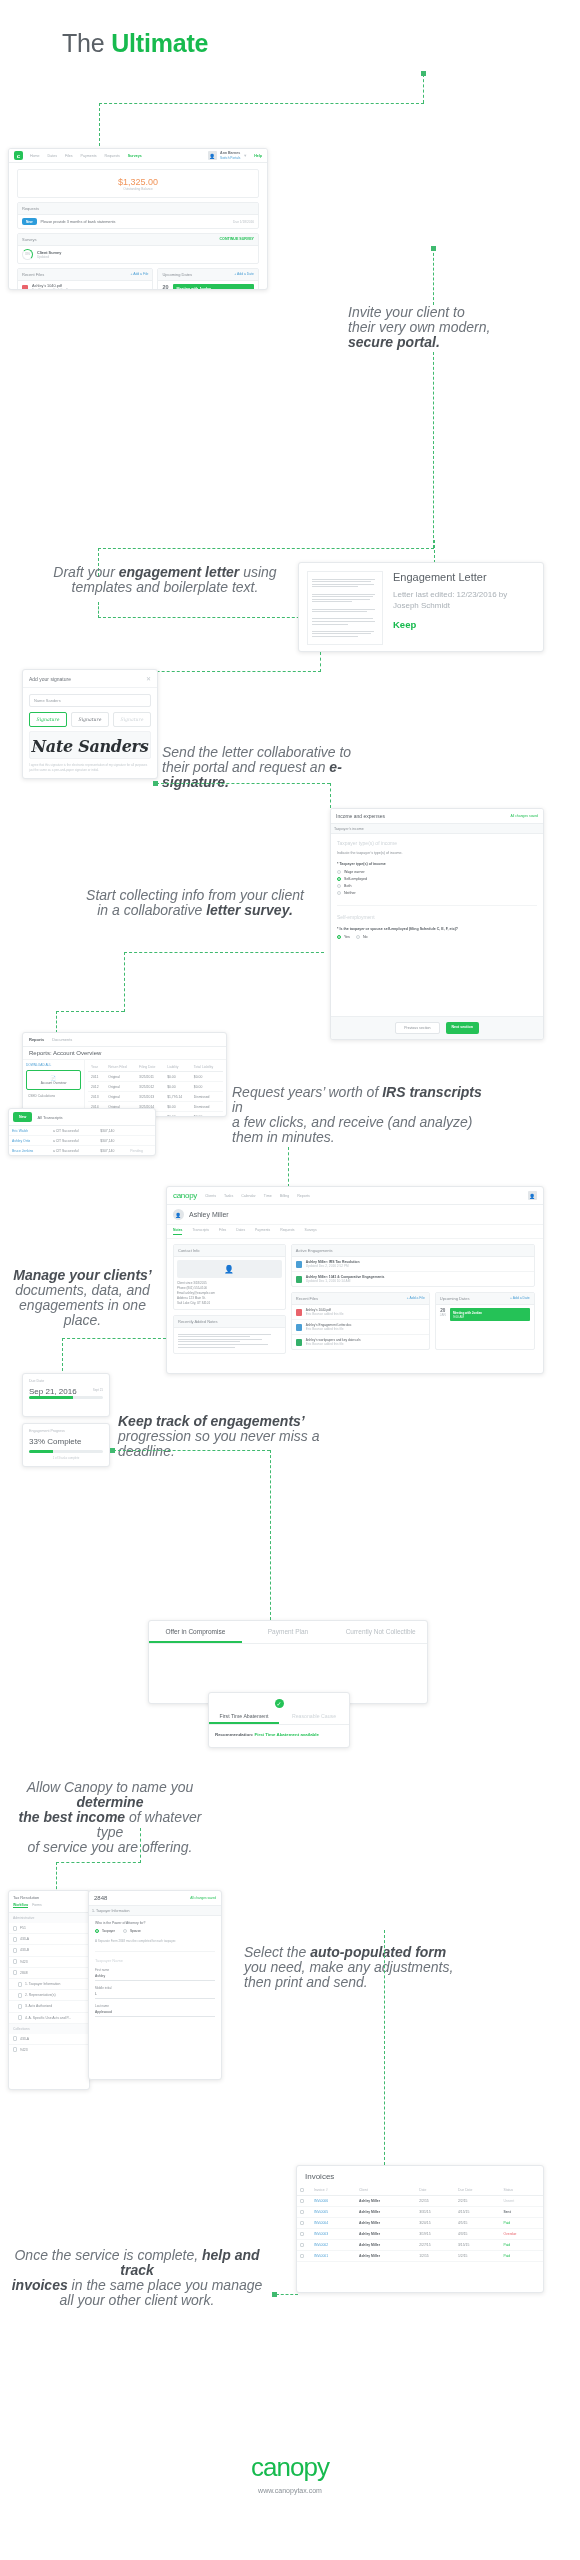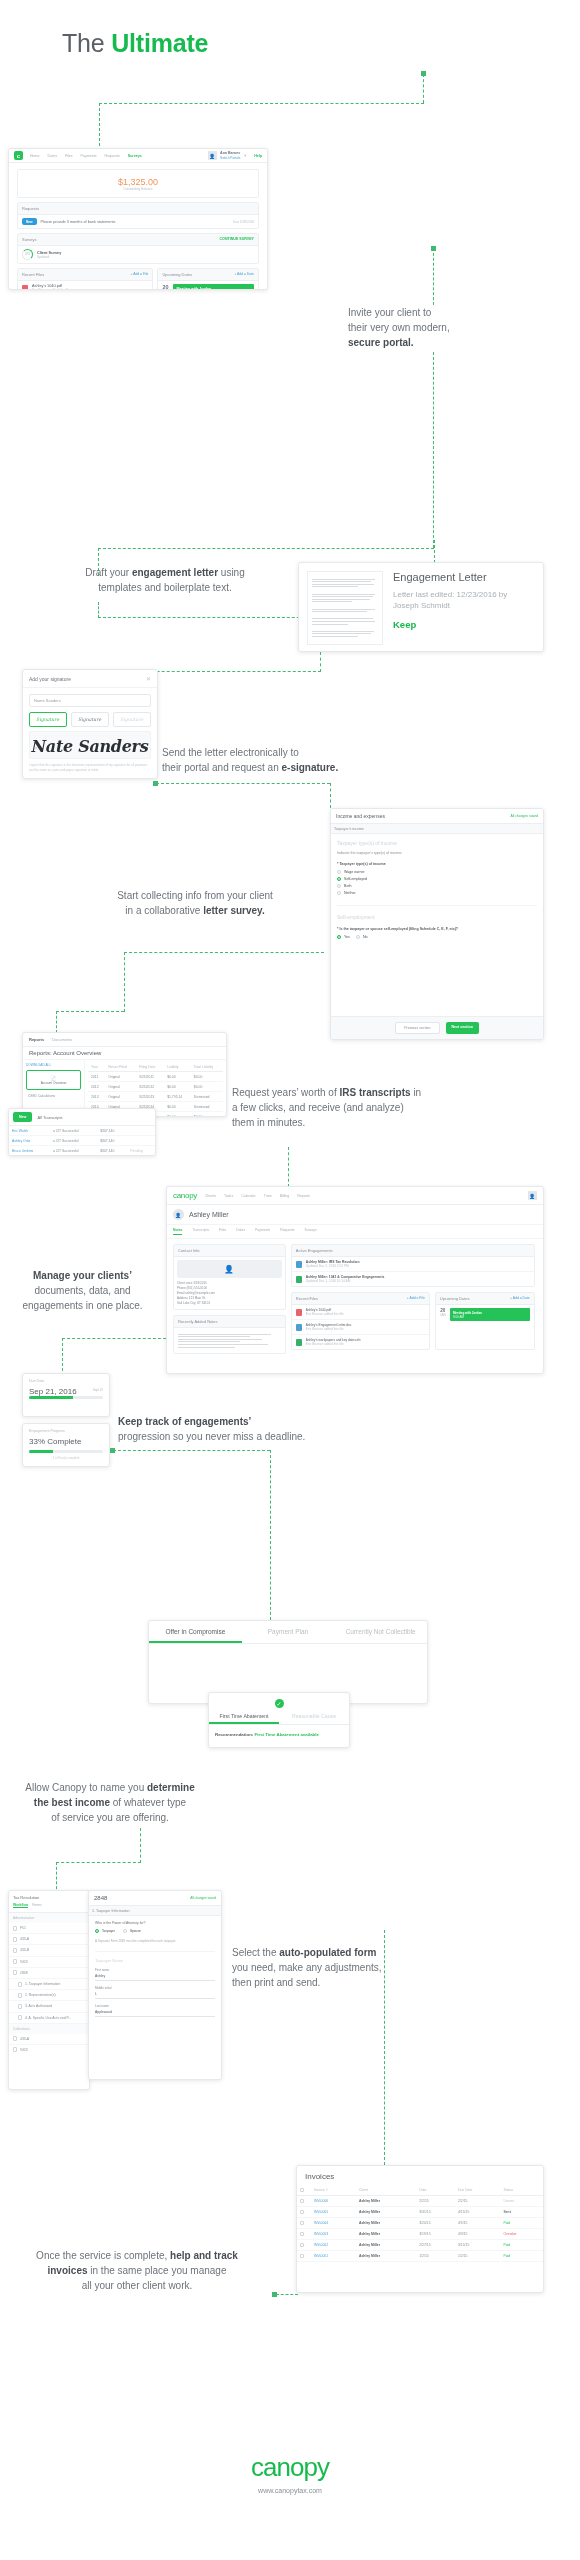--- a/index.html
+++ b/index.html
@@ -31,22 +31,23 @@
     font-size: 25px; line-height: 35px;
     color: #5a6066; font-weight: 400;
     letter-spacing: -.2px;
   }
   .headline .hl { color: #17ba4e; font-weight: 700; }
   .headline .l2 { display: block; }
 
   
   .callout {
     position: absolute;
-    font-size: 10px; line-height: 15px;
+    font-size: 14px; line-height: 15px;
     color: #6d737a;
+    font-style: italic;
   }
   .callout b { color: #4a4f55; font-weight: 700; }
   .callout.right { text-align: center; }
 
   
   .appbar {
     height: 14px; background: #fff;
     border-bottom: 1px solid #ebeef0;
     display: flex; align-items: center; gap: 7px;
     padding: 0 5px;
@@ -350,21 +351,21 @@
     </div>
     <div style="font-size:3px;color:#c3c9ce;line-height:4.6px;margin:4px 0 5px">I agree that this signature is the electronic representation of my signature for all purposes just the same as a pen-and-paper signature or initial.</div>
     <div>
       
       
     </div>
   </div>
 </div>
 
 <div class="callout" style="left:162px; top:745px; width:230px;">
-  <div>Send the letter electronically to</div>
+  <div>Send the letter collaborative to</div>
   <div><span>their portal and request an </span><b>e-signature.</b></div>
 </div>
 <div class="dash-h" style="left:156px; top:783px; width:174px;"></div>
 <div class="dot" style="left:153px; top:781px;"></div>
 <div class="dash-v" style="left:330px; top:783px; height:25px;"></div>
 <div class="dash-h" style="left:330px; top:807px; width:1px;"></div>
 
 <div class="panel abs" style="left:330px; top:808px; width:214px; height:232px;">
   <div style="display:flex;align-items:center;background:#fff;border-bottom:1px solid #eceff1;padding:4px 5px">
     <span style="font-size:5px;color:#5a6066">Income and expenses</span>
@@ -799,21 +800,21 @@
       <div style="font-size:3px;color:#8a9096">Middle initial</div>
       <div style="border-bottom:1px solid #e2e6e9;font-size:3.4px;color:#5a6066;padding:2px 0">L</div>
     </div>
     <div style="margin-bottom:5px">
       <div style="font-size:3px;color:#8a9096">Last name</div>
       <div style="border-bottom:1px solid #e2e6e9;font-size:3.4px;color:#5a6066;padding:2px 0">Applewood</div>
     </div>
   </div>
 </div>
 
-<div class="callout" style="left:232px; top:1945px; width:240px;">
+<div class="callout" style="left:244px; top:1945px; width:240px;">
   <div><span>Select the </span><b>auto-populated form</b></div>
   <div>you need, make any adjustments,</div>
   <div>then print and send.</div>
 </div>
 <div class="dash-v" style="left:384px; top:1930px; height:235px;"></div>
 <div class="dash-h" style="left:384px; top:2164px; width:1px;"></div>
 
 <div class="panel abs" style="left:296px; top:2165px; width:248px; height:128px;">
   <div style="padding:6px 8px 4px;font-size:8px;color:#5a6066">Invoices</div>
   <table class="mini">

